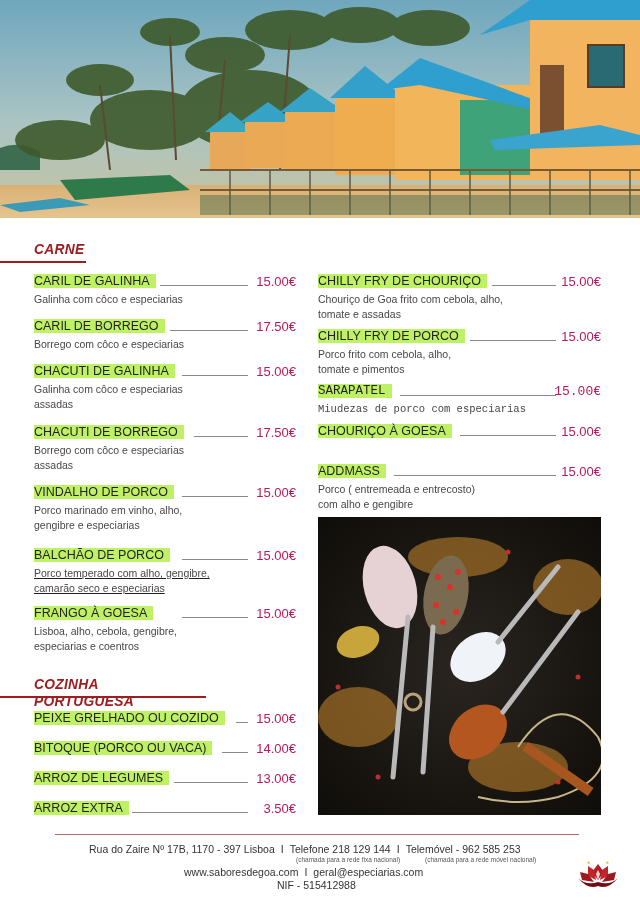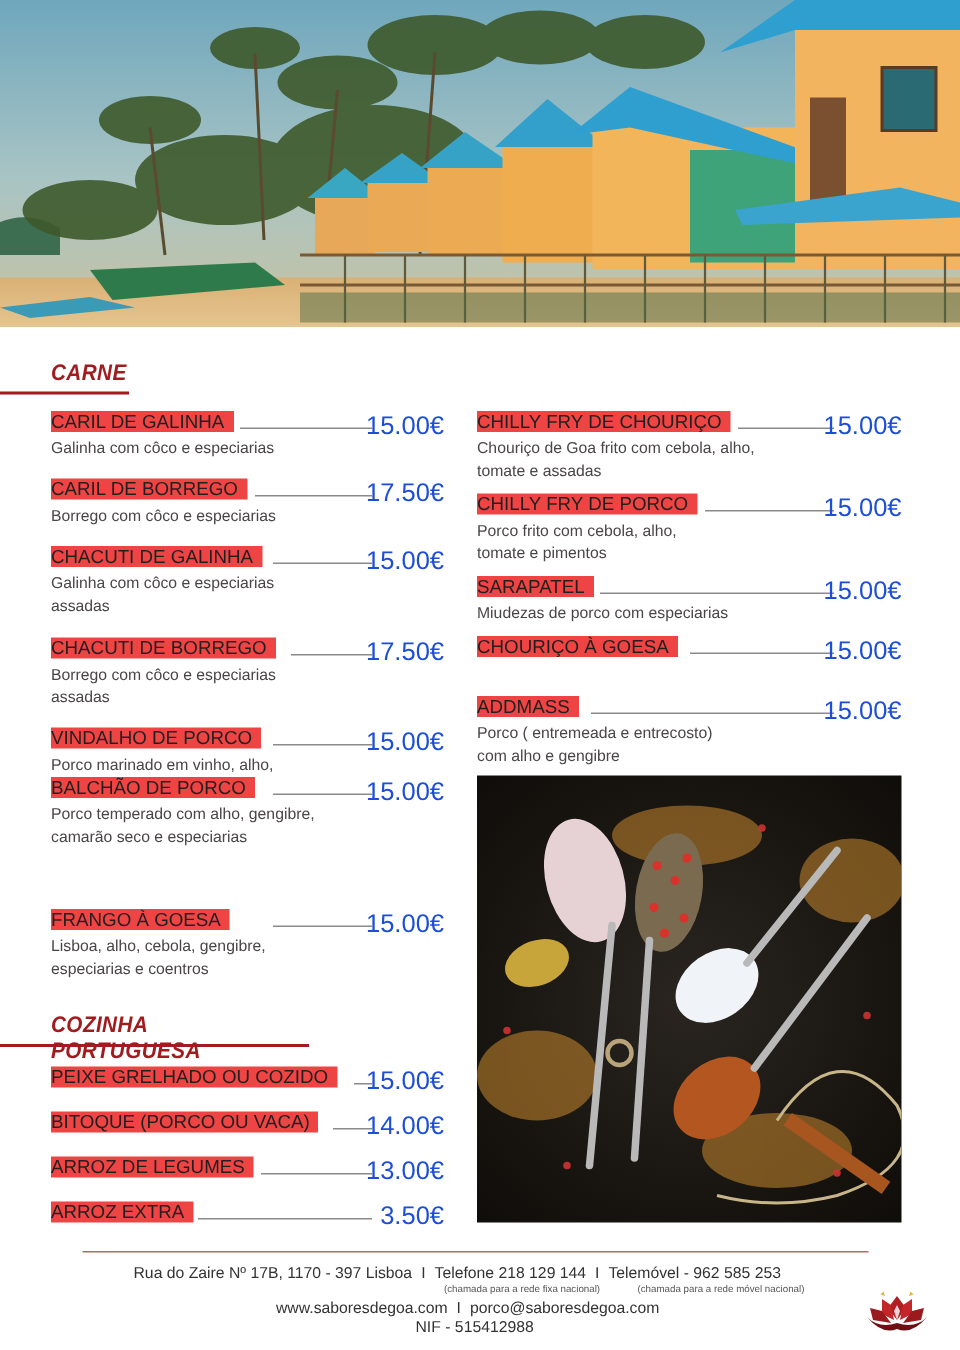--- a/index.html
+++ b/index.html
@@ -28,27 +28,27 @@
     }
     .section-head .rule {
       position: absolute; left: 0; top: 21px; height: 2px; background: #a01c1f;
     }
 
     
     .item { position: absolute; }
     .item .row { position: relative; height: 16px; }
     .item .name {
       position: absolute; left: 0; top: 0;
-      font-size: 12.5px; color: #231f20; white-space: nowrap; background: #ef4444; padding-right: 6px;
+      font-size: 12.5px; color: #231f20; white-space: nowrap; background: #bef264; padding-right: 6px;
     }
     .item .leader {
       position: absolute; top: 11px; height: 1px; background: #8a8a8a;
     }
     .item .price {
-      position: absolute; top: 0; font-size: 17px; color: #1d4ed8; white-space: nowrap; text-align: right;
+      position: absolute; top: 0; font-size: 13px; color: #be185d; white-space: nowrap; text-align: right;
     }
     .item .desc {
       margin-top: 2px; font-size: 10.5px; line-height: 15px; color: #4a4546; white-space: pre-line;
     }
 
     
     .spice {
       position: absolute; left: 318px; top: 517px; width: 283px; height: 298px; overflow: hidden;
       background: radial-gradient(circle at 50% 50%, #2a2520 0%, #17140f 70%, #0f0d0a 100%);
     }
@@ -182,21 +182,21 @@
 </div>
 <div class="item" style="left:34px;top:485px;width:262px;">
   <div class="row">
       <span class="name">VINDALHO DE PORCO</span>
       <div class="leader" style="left:148px;width:66px;"></div>
       <span class="price" style="right:0;">15.00€</span>
     </div>
   <div class="desc">Porco marinado em vinho, alho,
 gengibre e especiarias</div>
 </div>
-<div class="item" style="left:34px;top:518px;width:262px;">
+<div class="item" style="left:34px;top:548px;width:262px;text-decoration:underline;">
   <div class="row">
       <span class="name">BALCHÃO DE PORCO</span>
       <div class="leader" style="left:148px;width:66px;"></div>
       <span class="price" style="right:0;">15.00€</span>
     </div>
   <div class="desc">Porco temperado com alho, gengibre,
 camarão seco e especiarias</div>
 </div>
 <div class="item" style="left:34px;top:606px;width:262px;">
   <div class="row">
@@ -219,21 +219,21 @@
 </div>
 <div class="item" style="left:318px;top:329px;width:283px;">
   <div class="row">
       <span class="name">CHILLY FRY DE PORCO</span>
       <div class="leader" style="left:152px;width:86px;"></div>
       <span class="price" style="right:0;">15.00€</span>
     </div>
   <div class="desc">Porco frito com cebola, alho,
 tomate e pimentos</div>
 </div>
-<div class="item" style="left:318px;top:384px;width:283px;">
+<div class="item" style="left:318px;top:384px;width:283px;font-family:Liberation Mono, monospace;">
   <div class="row">
       <span class="name">SARAPATEL</span>
       <div class="leader" style="left:82px;width:156px;"></div>
       <span class="price" style="right:0;">15.00€</span>
     </div>
   <div class="desc">Miudezas de porco com especiarias</div>
 </div>
 <div class="item" style="left:318px;top:424px;width:283px;">
   <div class="row">
       <span class="name">CHOURIÇO À GOESA</span>
@@ -328,21 +328,21 @@
 
 <div class="footer-rule"></div>
 
 <div class="footer-line" style="left:89px;top:843px;">
   <span>Rua do Zaire Nº 17B, 1170 - 397 Lisboa</span><span class="sep">I</span><span>Telefone 218 129 144</span><span class="sep">I</span><span>Telemóvel - 962 585 253</span>
 </div>
 <div class="footer-small" style="left:296px;top:856px;">(chamada para a rede fixa nacional)</div>
 <div class="footer-small" style="left:425px;top:856px;">(chamada para a rede móvel nacional)</div>
 
 <div class="footer-line" style="left:184px;top:866px;">
-  <span>www.saboresdegoa.com</span><span class="sep">I</span><span>porco@saboresdegoa.com</span>
+  <span>www.saboresdegoa.com</span><span class="sep">I</span><span>geral@especiarias.com</span>
 </div>
 <div class="footer-line" style="left:277px;top:879px;">NIF - 515412988</div>
 
 <svg class="logo" viewBox="0 0 48 30">
   <path d="M24 4 L30 12 L24 20 L18 12Z" fill="#b01e23"></path>
   <path d="M14 6 L20 10 L22 20 L14 16Z" fill="#c2262b"></path>
   <path d="M34 6 L28 10 L26 20 L34 16Z" fill="#c2262b"></path>
   <path d="M6 12 L14 14 L20 22 L8 20Z" fill="#9a1a1e"></path>
   <path d="M42 12 L34 14 L28 22 L40 20Z" fill="#9a1a1e"></path>
   <path d="M4 18 Q14 30 24 26 Q34 30 44 18 Q36 26 24 22 Q12 26 4 18Z" fill="#6e1013"></path>

